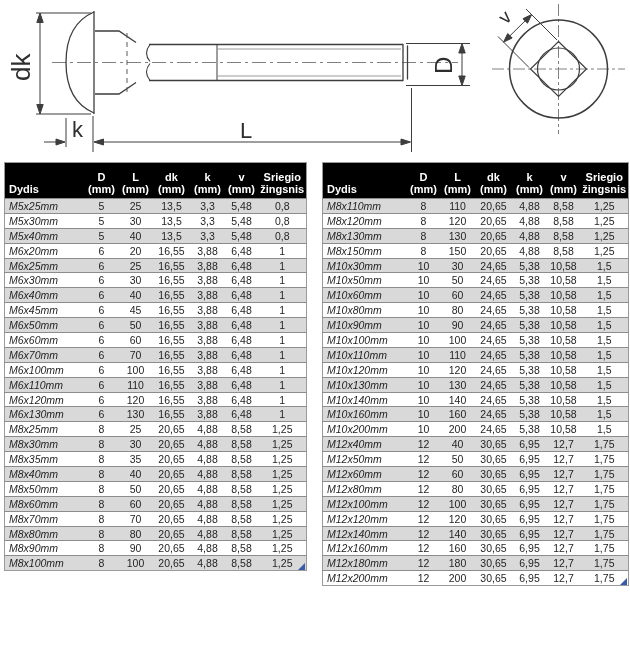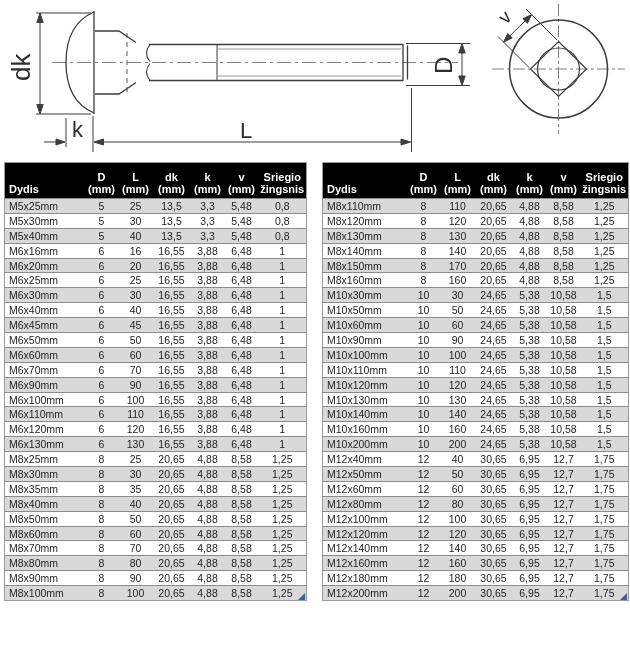--- a/index.html
+++ b/index.html
@@ -11,21 +11,21 @@
   .twrap-left  { margin-left:4px;  width:302px; }
   .twrap-right { margin-left:16px; width:306px; }
   table.spec { border-collapse:collapse; table-layout:fixed; width:100%;
     font-size:10.5px; color:#1f1f1f; border:1px solid #9a9a9a; }
   table.spec thead th { background:#000000; color:#ffffff; font-weight:bold;
     font-size:11px; line-height:11.5px; vertical-align:bottom; text-align:center;
     padding:3px 1px 3px 1px; height:36px; }
   table.spec thead th.c-size { text-align:left; padding-left:4px; }
   table.spec td { height:14.9px; padding:0 2px; text-align:center;
     border-top:1px solid #8c8c8c; white-space:nowrap; overflow:hidden; }
-  table.spec td.c-size { text-align:left; padding-left:4px; }
+  table.spec td.c-size { text-align:left; padding-left:4px;font-style:italic; }
   table.spec tbody tr:nth-child(odd)  td { background:#d9d9d9; }
   table.spec tbody tr:nth-child(even) td { background:#ffffff; }
   .hline { display:block; }
   .corner-triangle { position:absolute; right:1px; bottom:1px; width:0; height:0;
     border-left:7px solid transparent; border-bottom:7px solid #3b5ba8; }
   svg text { font-family:"Liberation Sans", sans-serif; fill:#2e2e2e; }
 </style>
 </head>
 <body>
 
@@ -160,29 +160,20 @@
           <tr>
             <td class="c-size">M5x40mm</td>
             <td>5</td>
             <td>40</td>
             <td>13,5</td>
             <td>3,3</td>
             <td>5,48</td>
             <td>0,8</td>
           </tr>
           <tr>
-            <td class="c-size">M6x16mm</td>
-            <td>6</td>
-            <td>16</td>
-            <td>16,55</td>
-            <td>3,88</td>
-            <td>6,48</td>
-            <td>1</td>
-          </tr>
-          <tr>
             <td class="c-size">M6x20mm</td>
             <td>6</td>
             <td>20</td>
             <td>16,55</td>
             <td>3,88</td>
             <td>6,48</td>
             <td>1</td>
           </tr>
           <tr>
             <td class="c-size">M6x25mm</td>
@@ -235,29 +226,20 @@
             <td>60</td>
             <td>16,55</td>
             <td>3,88</td>
             <td>6,48</td>
             <td>1</td>
           </tr>
           <tr>
             <td class="c-size">M6x70mm</td>
             <td>6</td>
             <td>70</td>
-            <td>16,55</td>
-            <td>3,88</td>
-            <td>6,48</td>
-            <td>1</td>
-          </tr>
-          <tr>
-            <td class="c-size">M6x90mm</td>
-            <td>6</td>
-            <td>90</td>
             <td>16,55</td>
             <td>3,88</td>
             <td>6,48</td>
             <td>1</td>
           </tr>
           <tr>
             <td class="c-size">M6x100mm</td>
             <td>6</td>
             <td>100</td>
             <td>16,55</td>
@@ -451,41 +433,23 @@
           <tr>
             <td class="c-size">M8x130mm</td>
             <td>8</td>
             <td>130</td>
             <td>20,65</td>
             <td>4,88</td>
             <td>8,58</td>
             <td>1,25</td>
           </tr>
           <tr>
-            <td class="c-size">M8x140mm</td>
-            <td>8</td>
-            <td>140</td>
-            <td>20,65</td>
-            <td>4,88</td>
-            <td>8,58</td>
-            <td>1,25</td>
-          </tr>
-          <tr>
             <td class="c-size">M8x150mm</td>
             <td>8</td>
-            <td>170</td>
-            <td>20,65</td>
-            <td>4,88</td>
-            <td>8,58</td>
-            <td>1,25</td>
-          </tr>
-          <tr>
-            <td class="c-size">M8x160mm</td>
-            <td>8</td>
-            <td>160</td>
+            <td>150</td>
             <td>20,65</td>
             <td>4,88</td>
             <td>8,58</td>
             <td>1,25</td>
           </tr>
           <tr>
             <td class="c-size">M10x30mm</td>
             <td>10</td>
             <td>30</td>
             <td>24,65</td>
@@ -499,20 +463,29 @@
             <td>50</td>
             <td>24,65</td>
             <td>5,38</td>
             <td>10,58</td>
             <td>1,5</td>
           </tr>
           <tr>
             <td class="c-size">M10x60mm</td>
             <td>10</td>
             <td>60</td>
+            <td>24,65</td>
+            <td>5,38</td>
+            <td>10,58</td>
+            <td>1,5</td>
+          </tr>
+          <tr>
+            <td class="c-size">M10x80mm</td>
+            <td>10</td>
+            <td>80</td>
             <td>24,65</td>
             <td>5,38</td>
             <td>10,58</td>
             <td>1,5</td>
           </tr>
           <tr>
             <td class="c-size">M10x90mm</td>
             <td>10</td>
             <td>90</td>
             <td>24,65</td>

